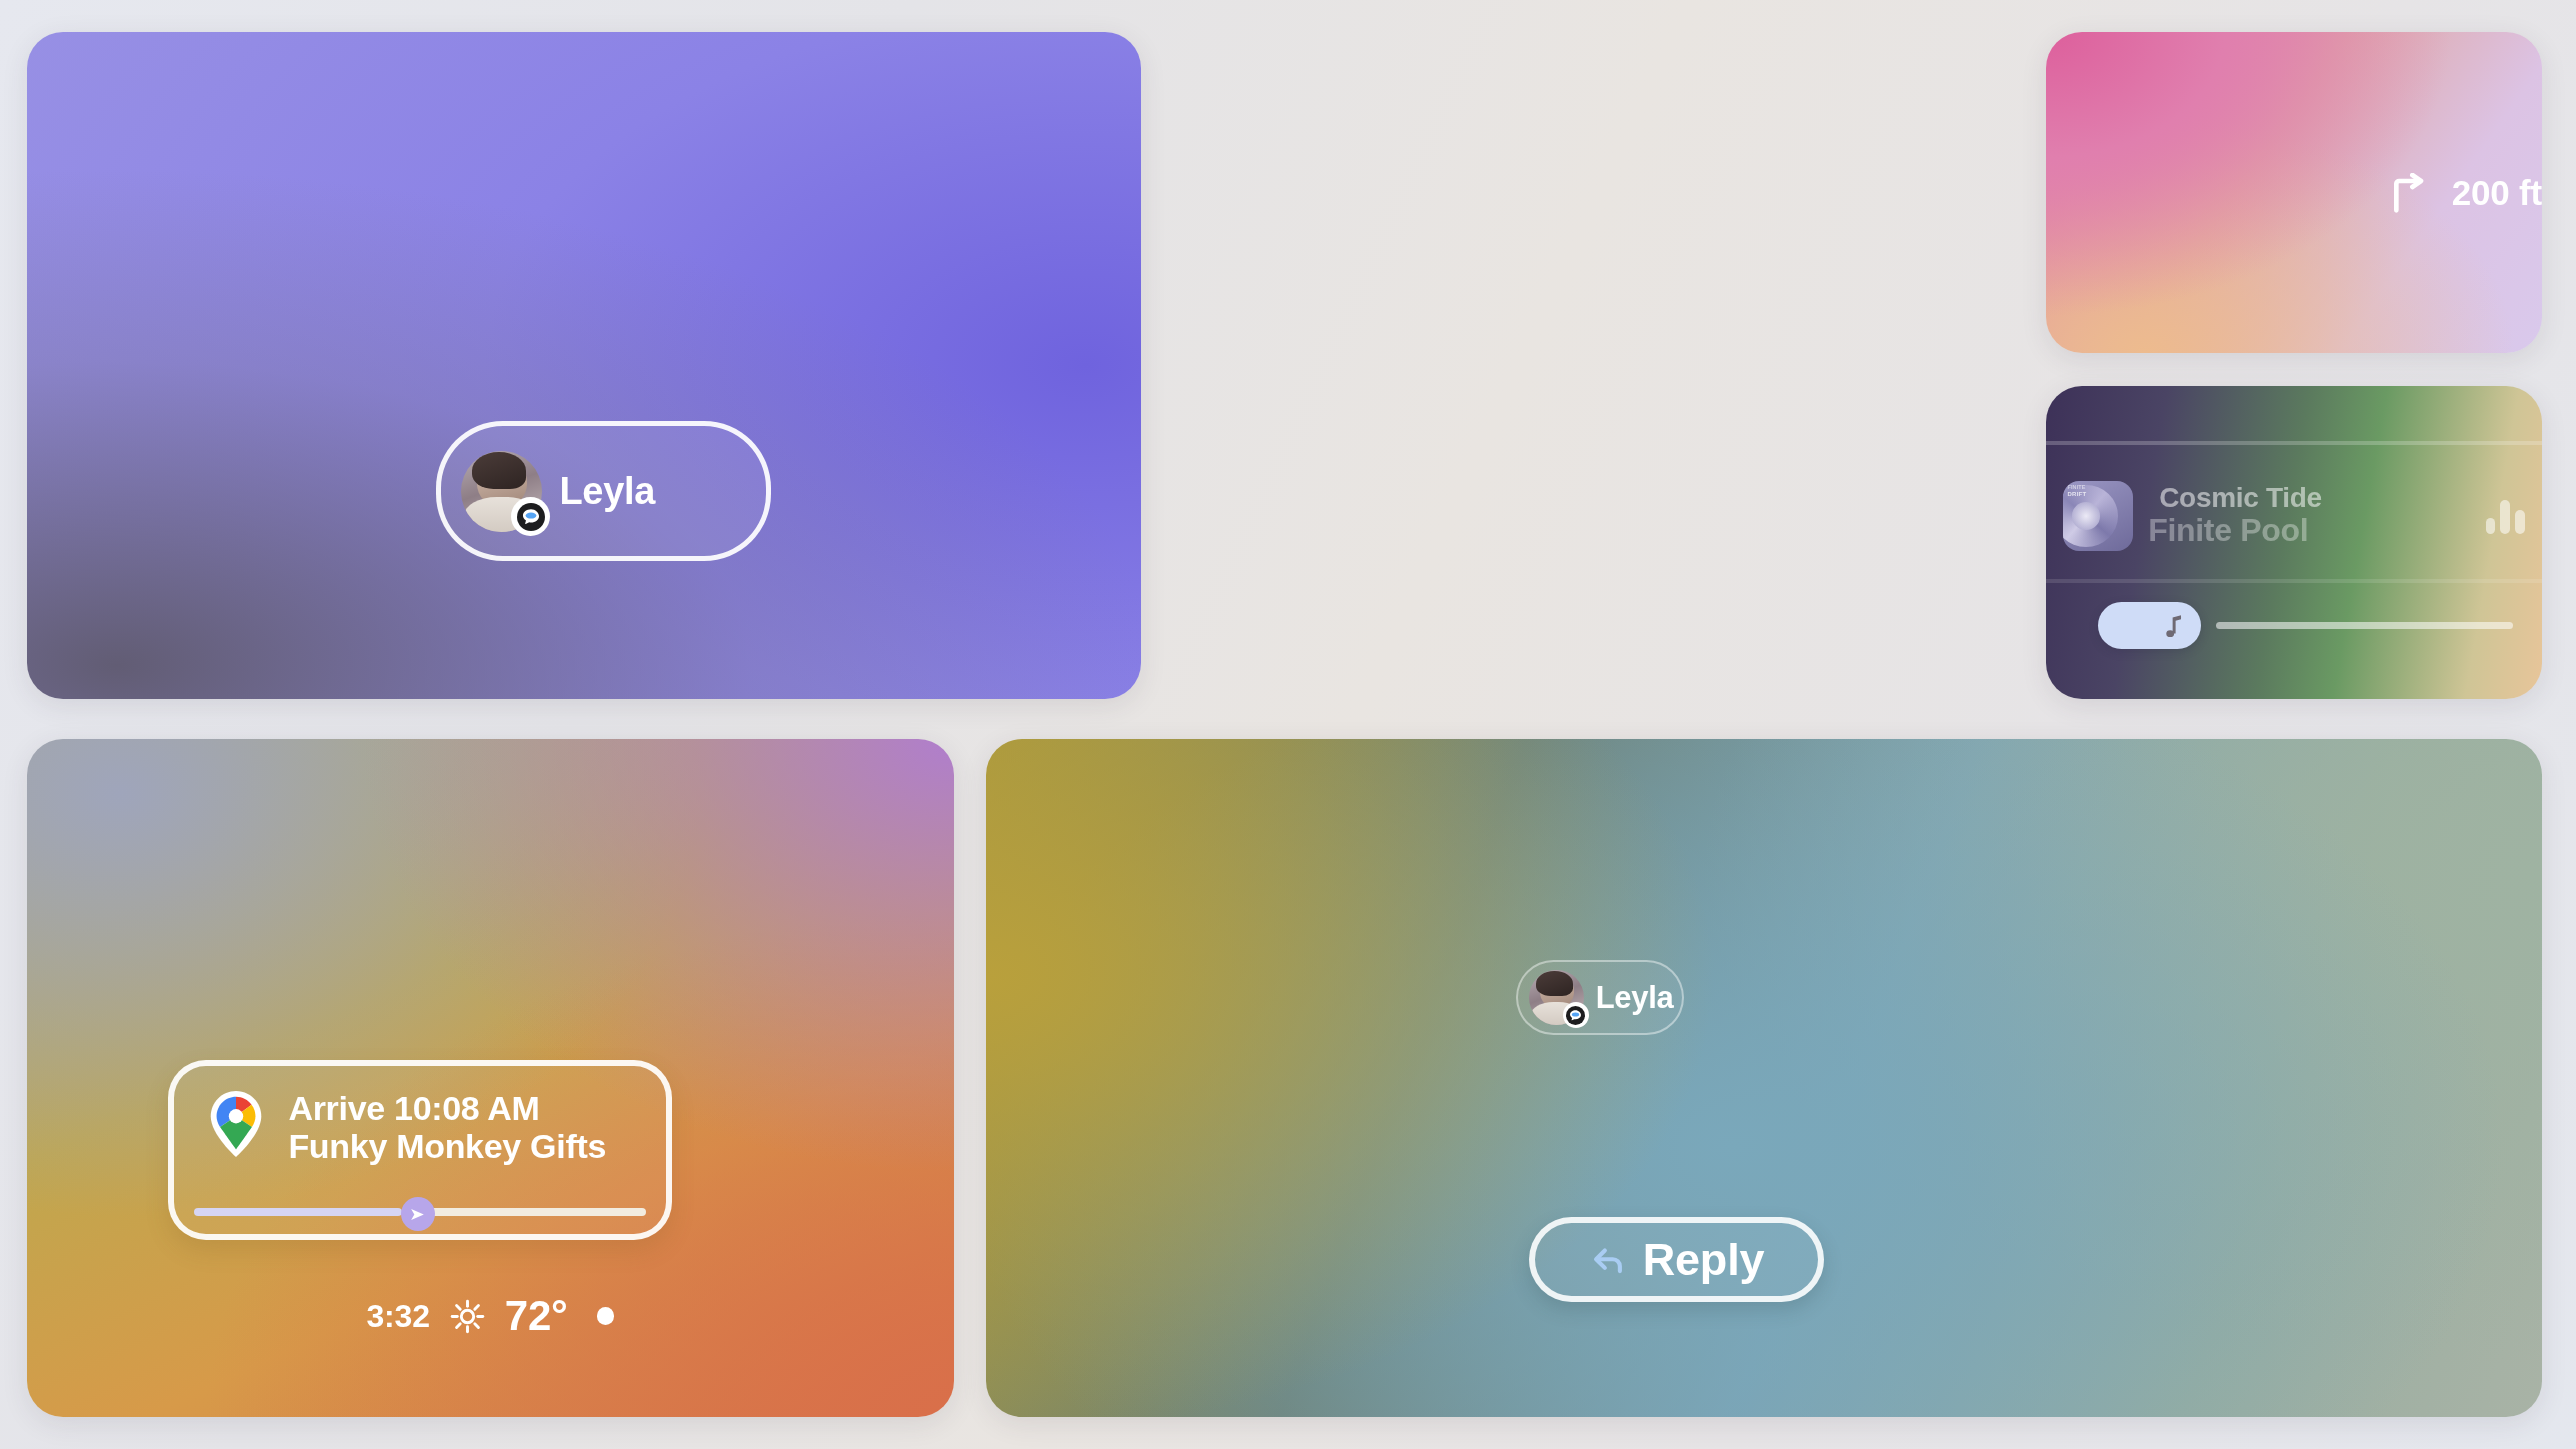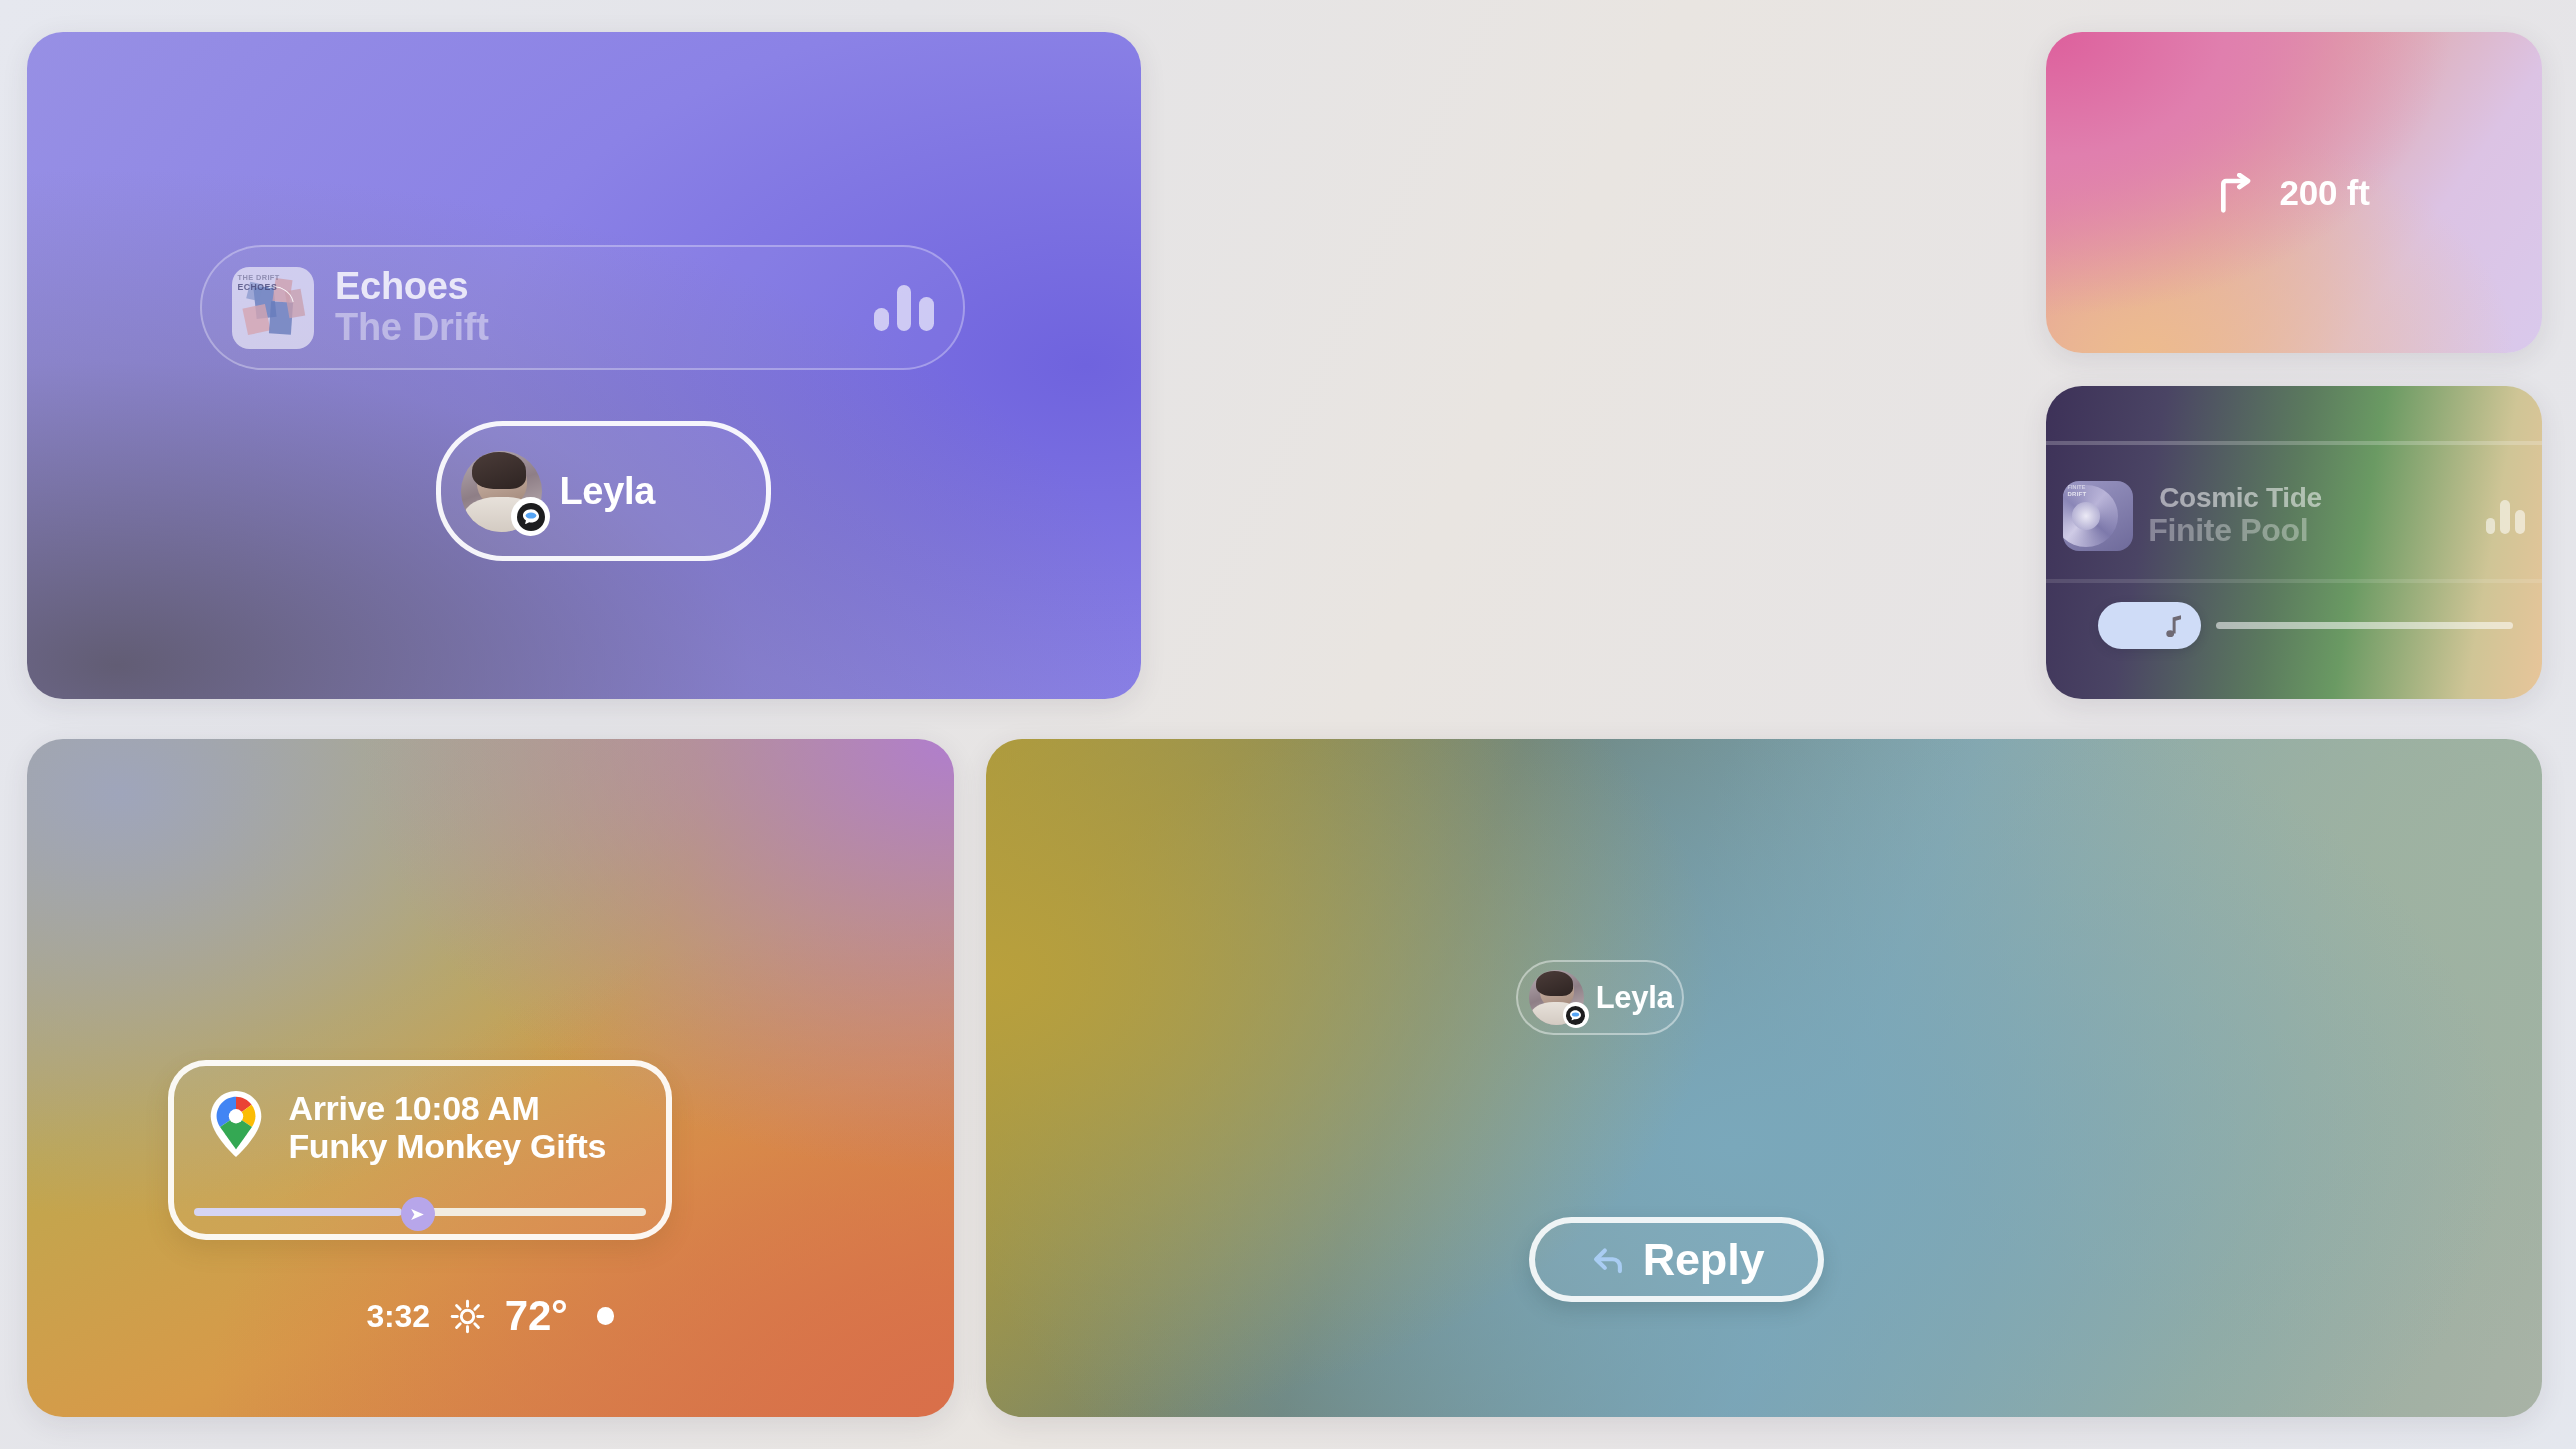--- a/index.html
+++ b/index.html
@@ -83,21 +83,21 @@
   #reply-opt-1{top:342px;}
   #reply-opt-2{top:470px;}
 
   
   #card-nav-turn{left:2046px;top:32px;width:496px;height:321px;
     background:
       radial-gradient(120% 130% at 0% 0%, #dd5f9c 0%, #e07fae 30%, rgba(224,127,174,0) 68%),
       radial-gradient(120% 120% at 20% 100%, #edbb8e 0%, rgba(237,187,142,0) 62%),
       linear-gradient(125deg,#e06aa3 0%,#dfa8a8 42%,#dcc3e4 72%,#d9c9ec 100%);
   }
-  #turn-row{position:absolute;inset:0;display:flex;align-items:center;justify-content:center;gap:25px;}
+  #turn-row{position:absolute;inset:0;display:flex;align-items:center;justify-content:flex-end;gap:25px;}
   #turn-row .dist{font-size:35px;font-weight:800;color:#fff;letter-spacing:-0.2px;}
 
   
   #card-music-cosmic{left:2046px;top:386px;width:496px;height:313px;
     background:
       linear-gradient(100deg,#3d3158 0%,#4a4464 22%,#5b7a5e 48%,#6a9a63 62%,#cfc596 86%,#e8c59a 100%),
       linear-gradient(180deg,#3a2f52 0%,#7a6f74 55%,#d9c49c 100%);
   }
   #card-music-cosmic .sheen{position:absolute;left:0;right:0;height:4px;background:rgba(255,255,255,.22);}
   #cosmic-row{position:absolute;left:0;right:0;top:95px;display:flex;align-items:center;padding:0 17.4px;box-sizing:border-box;}
@@ -175,48 +175,20 @@
   #reply-button svg{width:38px;height:38px;display:block;}
 </style>
 </head>
 <body>
 
 <div class="stage">
 
   <div class="card" id="card-music-echoes">
     <div class="card-inner">
 
-      <div id="music-pill-echoes">
-        <div class="albumart">
-          <div class="aa-shapes">
-            <i style="left:23px;top:20px;width:20px;height:31px;background:rgba(108,128,190,.85);transform:rotate(-6deg);"></i>
-            <i style="left:42px;top:12px;width:17.4px;height:23px;background:rgba(205,160,175,.8);transform:rotate(8deg);"></i>
-            <i style="left:13.4px;top:39px;width:23px;height:27px;background:rgba(212,165,178,.8);transform:rotate(-12deg);"></i>
-            <i style="left:38px;top:35px;width:21.5px;height:32px;background:rgba(104,124,188,.8);transform:rotate(4deg);"></i>
-            <i style="left:55px;top:23px;width:16px;height:27px;background:rgba(200,158,172,.75);transform:rotate(-10deg);"></i>
-            <i style="left:16px;top:16px;width:13.4px;height:17.4px;background:rgba(120,140,196,.6);transform:rotate(14deg);"></i>
-            <i style="left:20px;top:19px;width:40px;height:43px;border-radius:50%;border:1.3px solid rgba(255,255,255,.8);border-color:rgba(255,255,255,.85) transparent transparent transparent;transform:rotate(30deg);"></i>
-          </div>
-          <div class="aa-label">
-            <div class="aa-l1">THE DRIFT</div>
-            <div class="aa-l2">ECHOES</div>
-          </div>
-        </div>
-
-        <div class="track-meta">
-          <div class="track-title">Echoes</div>
-          <div class="track-artist">The Drift</div>
-        </div>
-
-        <div class="eq">
-            <i></i>
-            <i></i>
-            <i></i>
-          </div>
-      </div>
 
       <div class="person-pill" id="person-pill-echoes">
         <div class="avatar" style="width:81px;height:81px;">
           <div class="face"></div>
             <div class="hair"></div>
           <div class="badge-msg">
             <svg viewBox="0 0 24 24">
                 <circle cx="12" cy="12" r="12" fill="#1d1d1f"></circle>
                 <path d="M12 5.4c-3.8 0-6.9 2.4-6.9 5.4 0 1.7 1 3.2 2.6 4.2l-.7 2.6c-.1.3.2.5.5.4l3-1.4c.5.1 1 .2 1.5.2 3.8 0 6.9-2.4 6.9-5.4S15.8 5.4 12 5.4z" fill="#fff"></path>
                 <ellipse cx="12" cy="10.8" rx="4.6" ry="2.6" fill="#55a4f5"></ellipse>

